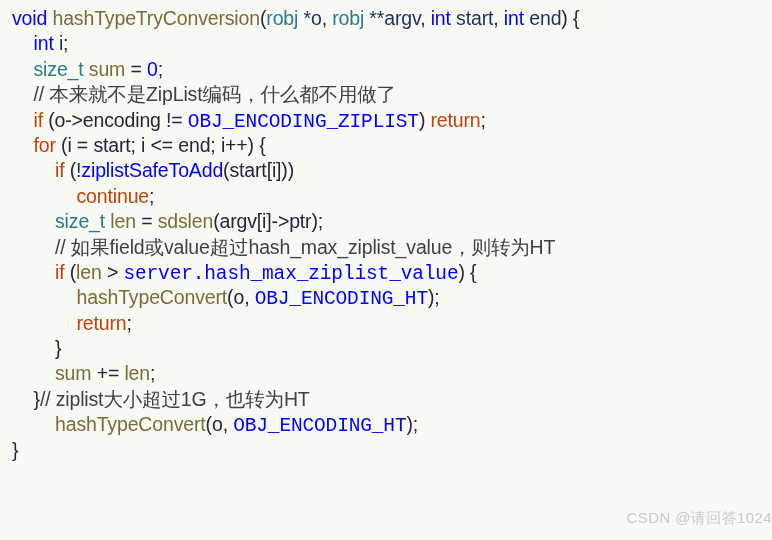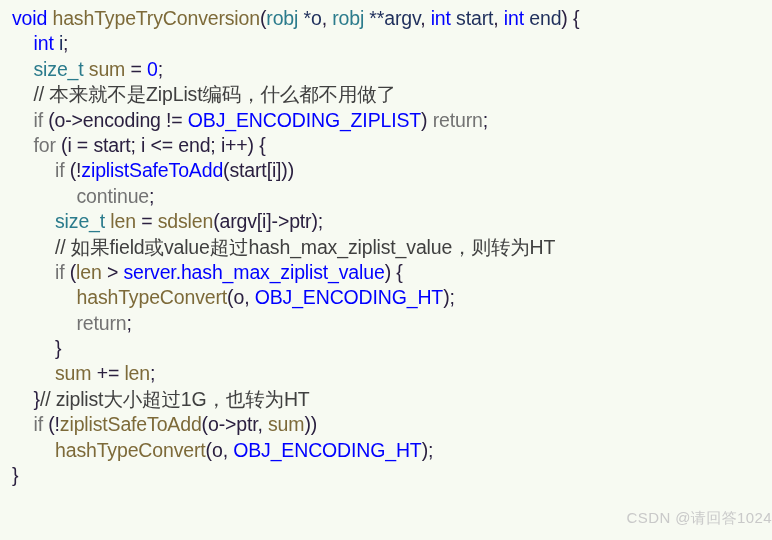--- a/index.html
+++ b/index.html
@@ -31,25 +31,25 @@
     height: 25.4px;
     line-height: 25.4px;
     font-size: 19.5px;
     white-space: pre;
     font-family: "Liberation Sans", "DejaVu Sans", sans-serif;
     letter-spacing: -0.15px;
   }
 
   
   .t-kw        { color: #0000ff; }              
-  .t-ctrl      { color: #737373; }              
+  .t-ctrl      { color: #c2410c; }              
   .t-type      { color: #2b7b8c; }              
   .t-fn        { color: #7d6a39; }              
   .t-var       { color: #7d6a39; }              
-  .t-const     { color: #0000ff; }              
+  .t-const     { color: #0000ff; font-family: Liberation Mono, monospace; }              
   .t-id        { color: #0000ff; }              
   .t-num       { color: #0000ff; }
   .t-punct     { color: #2b2040; }              
   .t-comment   { color: #404040; }
   .t-plain     { color: #1f1f3a; }
   .t-param     { color: #1f2f5c; }
 
   #watermark {
     position: absolute;
     right: 0;
@@ -75,19 +75,18 @@
       <div class="code-line" style="padding-left: 55px;"><span class="t-ctrl">if</span><span class="t-punct"> (!</span><span class="t-id">ziplistSafeToAdd</span><span class="t-punct">(start[i]))</span></div>
       <div class="code-line" style="padding-left: 76.5px;"><span class="t-ctrl">continue</span><span class="t-punct">;</span></div>
       <div class="code-line" style="padding-left: 55px;"><span class="t-type">size_t</span><span class="t-plain"> </span><span class="t-var">len</span><span class="t-punct"> = </span><span class="t-var">sdslen</span><span class="t-punct">(argv[i]-&gt;ptr);</span></div>
       <div class="code-line" style="padding-left: 55px;"><span class="t-comment">// 如果field或value超过hash_max_ziplist_value，则转为HT</span></div>
       <div class="code-line" style="padding-left: 55px;"><span class="t-ctrl">if</span><span class="t-punct"> (</span><span class="t-var">len</span><span class="t-punct"> &gt; </span><span class="t-const">server.hash_max_ziplist_value</span><span class="t-punct">) {</span></div>
       <div class="code-line" style="padding-left: 76.5px;"><span class="t-fn">hashTypeConvert</span><span class="t-punct">(o, </span><span class="t-const">OBJ_ENCODING_HT</span><span class="t-punct">);</span></div>
       <div class="code-line" style="padding-left: 76.5px;"><span class="t-ctrl">return</span><span class="t-punct">;</span></div>
       <div class="code-line" style="padding-left: 55px;"><span class="t-punct">}</span></div>
       <div class="code-line" style="padding-left: 55px;"><span class="t-var">sum</span><span class="t-punct"> += </span><span class="t-var">len</span><span class="t-punct">;</span></div>
       <div class="code-line" style="padding-left: 33.5px;"><span class="t-punct">}</span><span class="t-comment">// ziplist大小超过1G，也转为HT</span></div>
-      <div class="code-line" style="padding-left: 33.5px;"><span class="t-ctrl">if</span><span class="t-punct"> (!</span><span class="t-fn">ziplistSafeToAdd</span><span class="t-punct">(o-&gt;ptr, </span><span class="t-var">sum</span><span class="t-punct">))</span></div>
       <div class="code-line" style="padding-left: 55px;"><span class="t-fn">hashTypeConvert</span><span class="t-punct">(o, </span><span class="t-const">OBJ_ENCODING_HT</span><span class="t-punct">);</span></div>
       <div class="code-line" style="padding-left: 12px;"><span class="t-punct">}</span></div>
     </div>
 </div>
 
 <div id="watermark">CSDN @请回答1024</div>
 
 </body></html>

